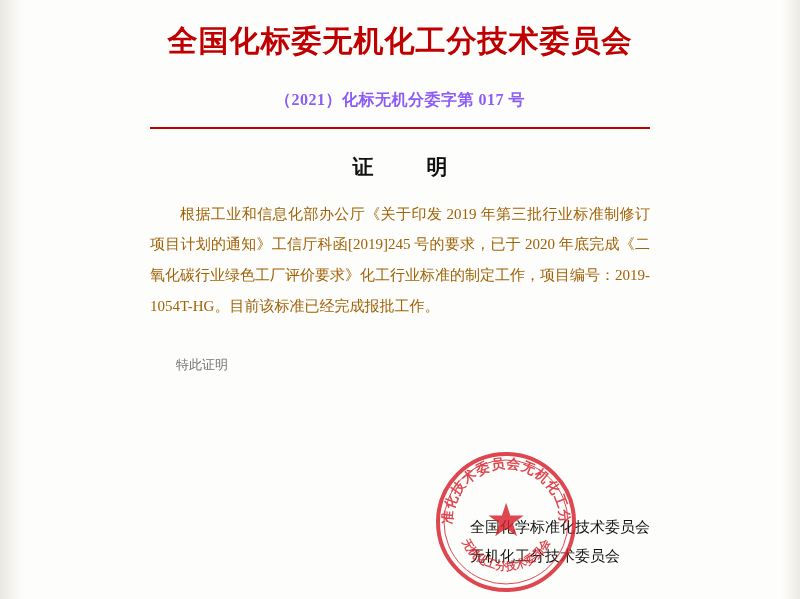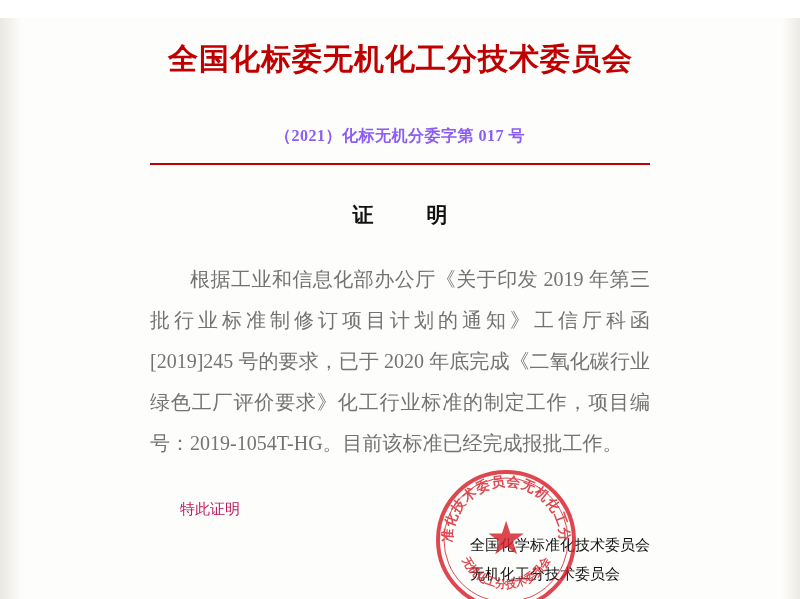--- a/index.html
+++ b/index.html
@@ -37,21 +37,21 @@
     width: 18px;
     background: linear-gradient(to left, #eceae4, rgba(255,255,255,0));
     pointer-events: none;
   }
   .inner {
     position: relative;
     padding: 0 150px 0 150px;
     z-index: 2;
   }
   .doc-title {
-    margin: 18px;
+    margin: 0;
     padding-top: 22px;
     text-align: center;
     color: #c00000;
     font-family: "Liberation Serif", "DejaVu Serif", serif;
     font-weight: bold;
     font-size: 30px;
     letter-spacing: 1px;
     line-height: 1.25;
     white-space: nowrap;
   }
@@ -64,45 +64,45 @@
     letter-spacing: 0.5px;
     color: #8b5cf6;
   }
   .rule {
     margin: 16px 0 0 0;
     height: 2px;
     background: #c00000;
     border: 0;
   }
   .cert-heading {
-    margin: 12px;
+    margin: 0;
     padding-top: 24px;
     text-align: center;
     font-size: 21px;
     font-weight: bold;
     letter-spacing: 16px;
     text-indent: 16px;
     color: #111;
   }
   .body-copy {
     padding-top: 18px;
-    font-size: 20px;
+    font-size: 15px;
     line-height: 2.05;
     text-align: justify;
-    color: #737373;
+    color: #a16207;
   }
   .body-copy p {
     margin: 0 0 2px 0;
     text-indent: 2em;
   }
   .closing {
     padding-top: 28px;
-    font-size: 15px;
+    font-size: 13px;
     line-height: 2;
-    color: #be185d;
+    color: #737373;
     text-indent: 2em;
   }
   .signature {
     position: absolute;
     right: 150px;
     bottom: 28px;
     text-align: left;
     font-size: 15px;
     line-height: 1.95;
     color: #111;

